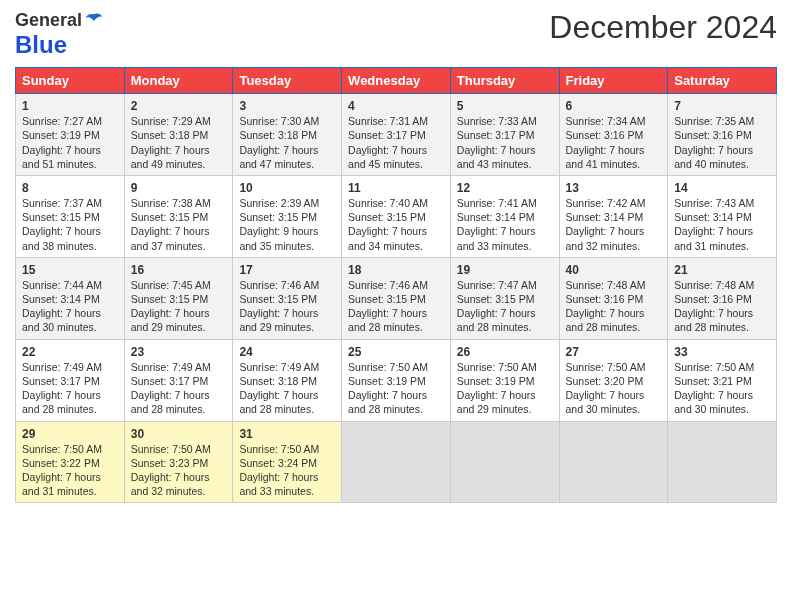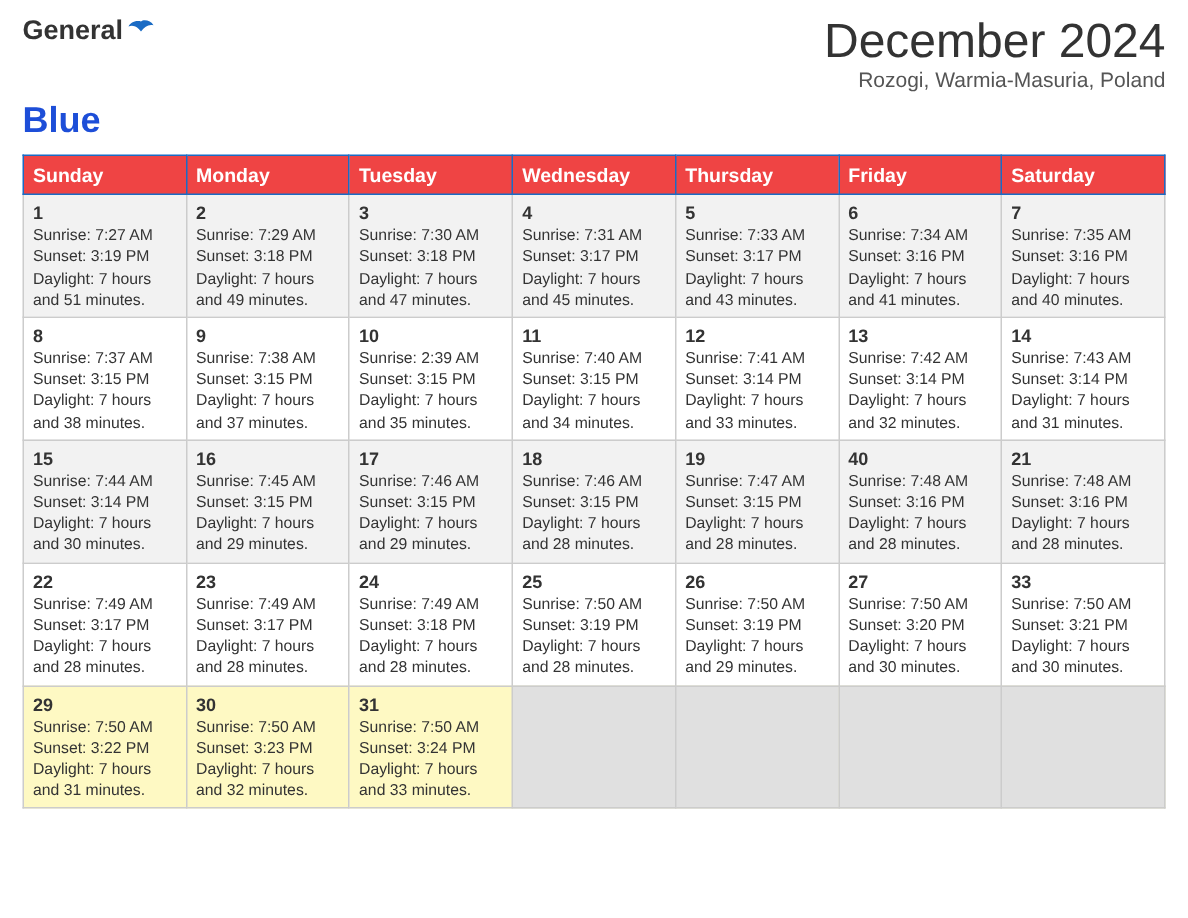--- a/index.html
+++ b/index.html
@@ -17,21 +17,20 @@
     .header {
       display: flex;
       align-items: flex-start;
       justify-content: space-between;
       margin-bottom: 8px;
     }
     .logo {
       display: flex;
       flex-direction: column;
       align-items: flex-start;
-      gap: 36px;
     }
     .logo-text {
       display: flex;
       align-items: center;
       font-size: 18px;
       font-weight: bold;
       color: #333;
     }
     .logo-general { color: #333; }
     .logo-blue { color: #1a6bc4; }
@@ -102,21 +101,20 @@
       <div class="logo-text">
         <span class="logo-general">General</span>
         <svg class="logo-icon" viewBox="0 0 24 20" fill="none">
           <path d="M12 2 C14 0, 20 1, 22 5 C18 4, 15 6, 12 10 C10 7, 6 4, 2 6 C4 2, 9 1, 12 2Z" fill="#1a6bc4"></path>
         </svg>
       </div>
       <span class="logo-blue" style="font-size:24px;font-weight:bold;color:#1d4ed8;">Blue</span>
     </div>
     <div class="title-section">
       <div class="main-title">December 2024</div>
-      <div class="subtitle">Rozogi, Warmia-Masuria, Poland</div>
     </div>
   </div>
 
   <table>
     <thead>
       <tr>
       <th>Sunday</th>
           <th>Monday</th>
           <th>Tuesday</th>
           <th>Wednesday</th>
@@ -180,21 +178,21 @@
           <td>
             <div class="day-num">9</div>
             <div>Sunrise: 7:38 AM</div>
             <div>Sunset: 3:15 PM</div>
             <div>Daylight: 7 hours and 37 minutes.</div>
           </td>
           <td>
             <div class="day-num">10</div>
             <div>Sunrise: 2:39 AM</div>
             <div>Sunset: 3:15 PM</div>
-            <div>Daylight: 7 hours and 35 minutes.</div>
+            <div>Daylight: 9 hours and 35 minutes.</div>
           </td>
           <td>
             <div class="day-num">11</div>
             <div>Sunrise: 7:40 AM</div>
             <div>Sunset: 3:15 PM</div>
             <div>Daylight: 7 hours and 34 minutes.</div>
           </td>
           <td>
             <div class="day-num">12</div>
             <div>Sunrise: 7:41 AM</div>

